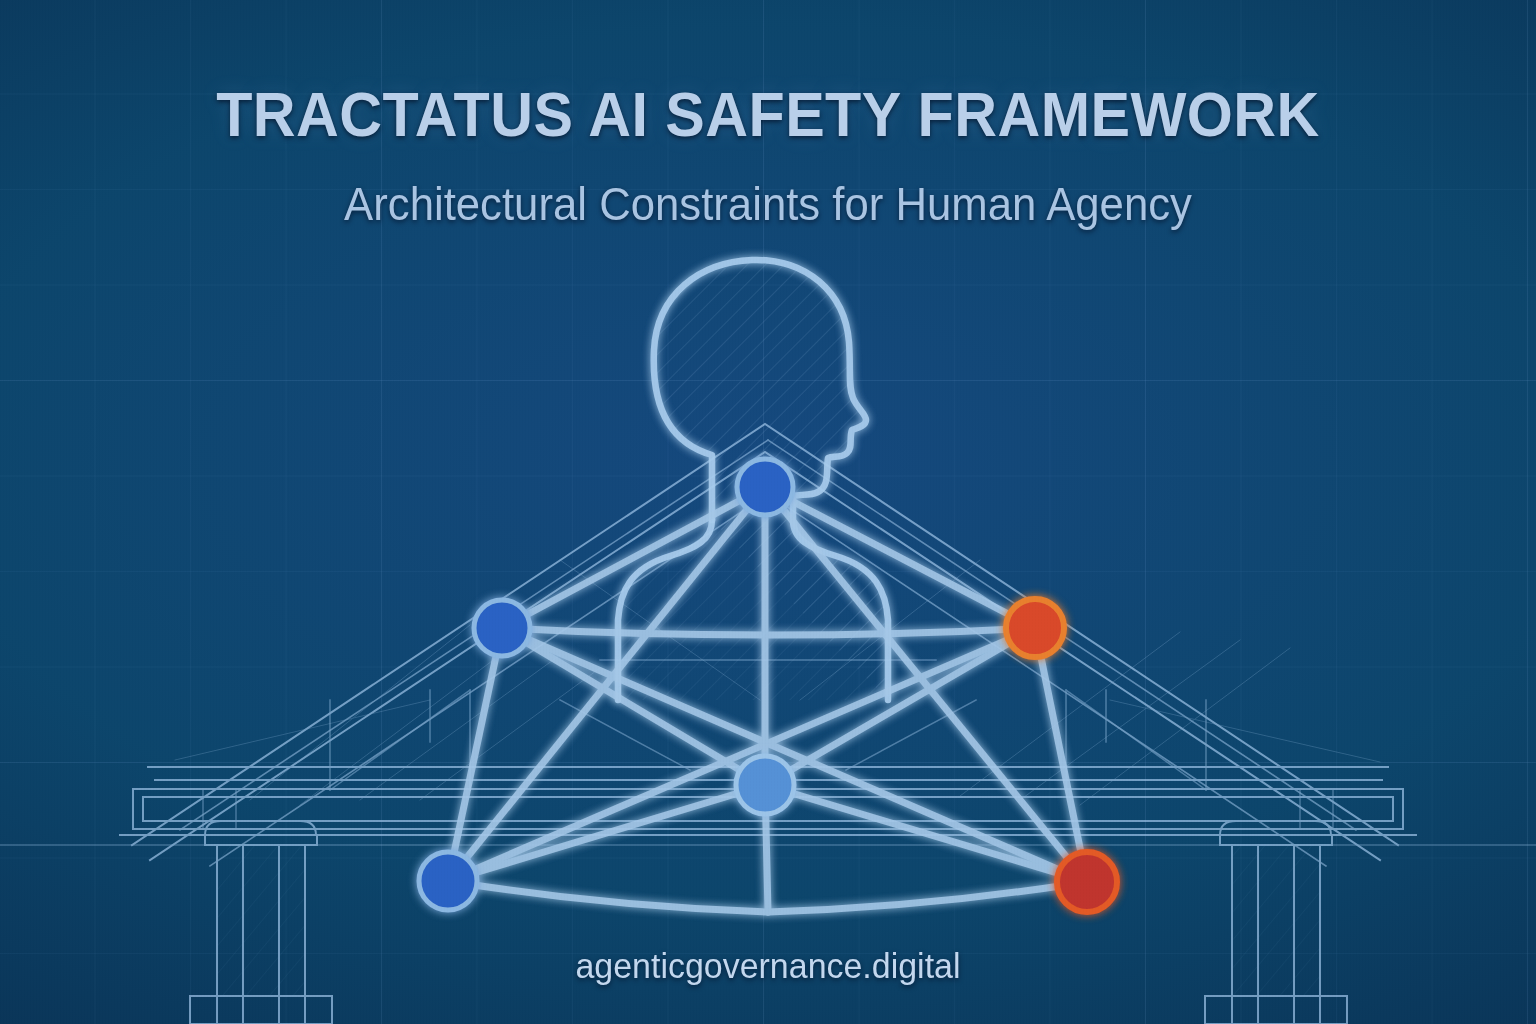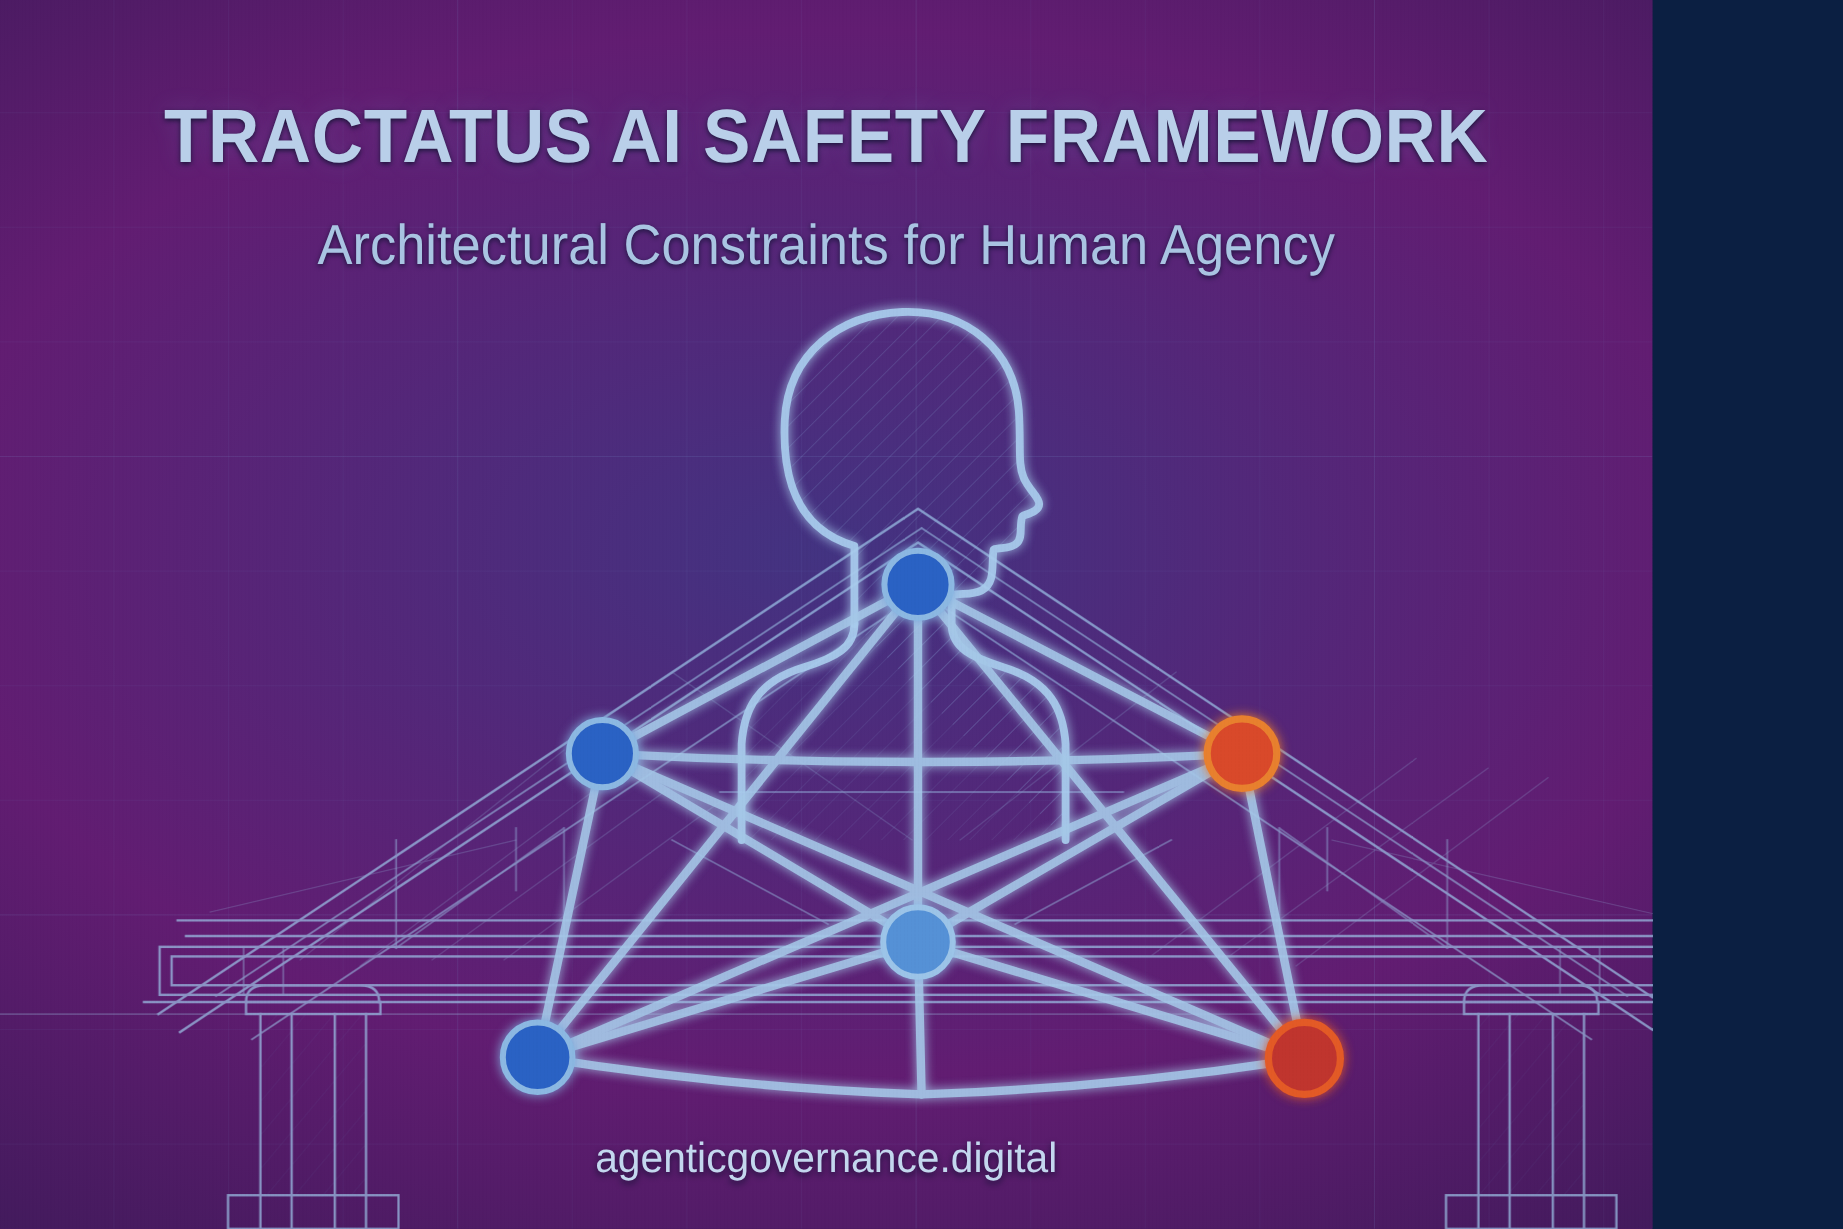--- a/index.html
+++ b/index.html
@@ -5,22 +5,22 @@
   * { margin:0; padding:0; box-sizing:border-box; }
   html,body{ background:#0b1f42; }
   body{
     width:1536px; height:1024px;
     font-family:"Liberation Sans", sans-serif;
     overflow:hidden;
     position:relative;
   }
   #poster{
     position:absolute; inset:0;
-    width:1377px; height:1024px;
-    background:#701a75;
+    width:1536px; height:1024px;
+    background:#0c4a6e;
     overflow:hidden;
   }
   
   .bg-vignette{
     position:absolute; inset:0;
     background:
       radial-gradient(ellipse 120% 95% at 50% 45%, rgba(30,72,140,0.55) 0%, rgba(17,46,96,0.15) 45%, rgba(7,24,55,0.75) 100%);
     pointer-events:none;
   }
   .bg-noise{

